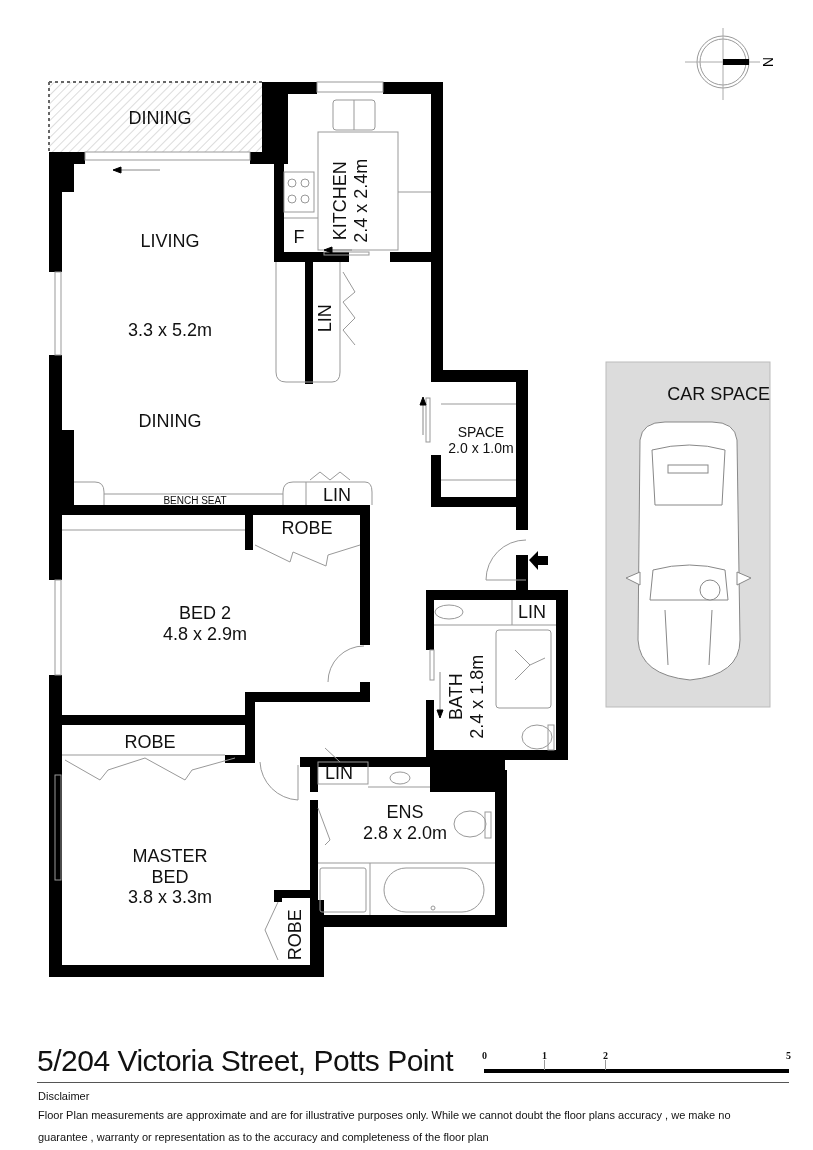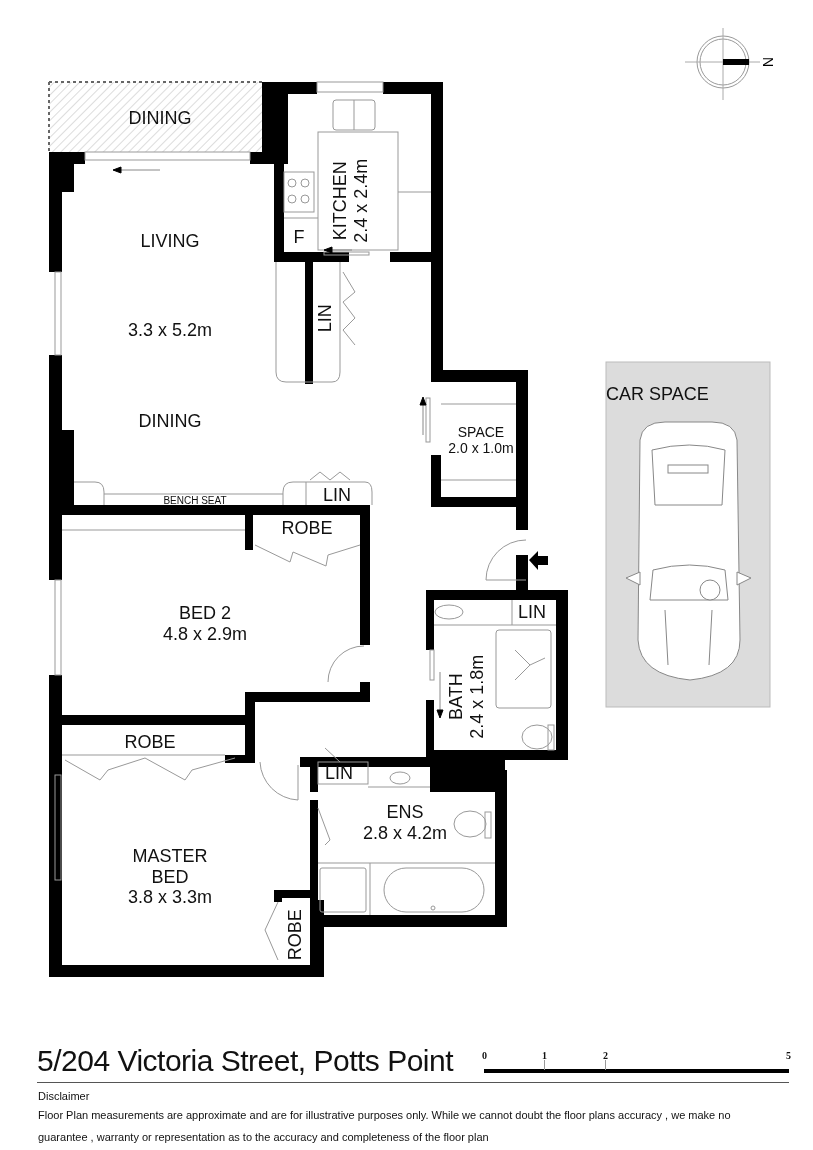--- a/index.html
+++ b/index.html
@@ -9,21 +9,21 @@
   .lbl { position: absolute; font-family: "Liberation Sans", sans-serif; color: #111;
          white-space: nowrap; text-align: center; line-height: 1.15; }
   .room { font-size: 18px; }
   .small { font-size: 10px; }
   .vert { transform: rotate(-90deg); transform-origin: center center; }
   .title { position: absolute; left: 37px; top: 1044px; font-size: 30px; letter-spacing: -0.5px; }
   .rule { position: absolute; left: 37px; top: 1082px; width: 752px; height: 1px; background: #555; }
   .disc-h { position: absolute; left: 38px; top: 1090px; font-size: 11px; text-align: center; }
   .disc-t { position: absolute; left: 38px; top: 1104px; font-size: 11px; line-height: 22px; width: 720px; }
   .scale-tick { position: absolute; top: 1050px; font-family: "Liberation Serif", serif; font-size: 10px; font-weight: bold; }
-  .car-label { position: absolute; left: 606px; top: 384px; width: 164px; text-align: left; font-size: 18px; }
+  .car-label { position: absolute; left: 606px; top: 384px; width: 164px; text-align: right; font-size: 18px; }
 </style>
 </head>
 <body>
 
 <svg id="plan" width="813" height="1040" viewBox="0 0 813 1040">
   <defs>
     <pattern id="hatch" width="6" height="6" patternUnits="userSpaceOnUse" patternTransform="rotate(45)">
       <line x1="0" y1="0" x2="0" y2="6" stroke="#c4c4c4" stroke-width="1.2"></line>
     </pattern>
   </defs>
@@ -258,21 +258,21 @@
 <div class="lbl room" style="left:512px;top:602px;width:40px;">LIN</div>
 <div class="lbl room vert" style="left:412px;top:676px;width:110px;">
   <div>BATH</div>
   <div>2.4 x 1.8m</div>
 </div>
 
 <div class="lbl room" style="left:110px;top:732px;width:80px;">ROBE</div>
 <div class="lbl room" style="left:317px;top:763px;width:44px;">LIN</div>
 <div class="lbl room" style="left:340px;top:802px;width:130px;">
   <div>ENS</div>
-  <div>2.8 x 4.2m</div>
+  <div>2.8 x 2.0m</div>
 </div>
 <div class="lbl room" style="left:105px;top:846px;width:130px;">
   <div>MASTER</div>
   <div>BED</div>
   <div>3.8 x 3.3m</div>
 </div>
 <div class="lbl room vert" style="left:270px;top:925px;width:50px;">ROBE</div>
 
 <div class="car-label">CAR SPACE</div>
 

